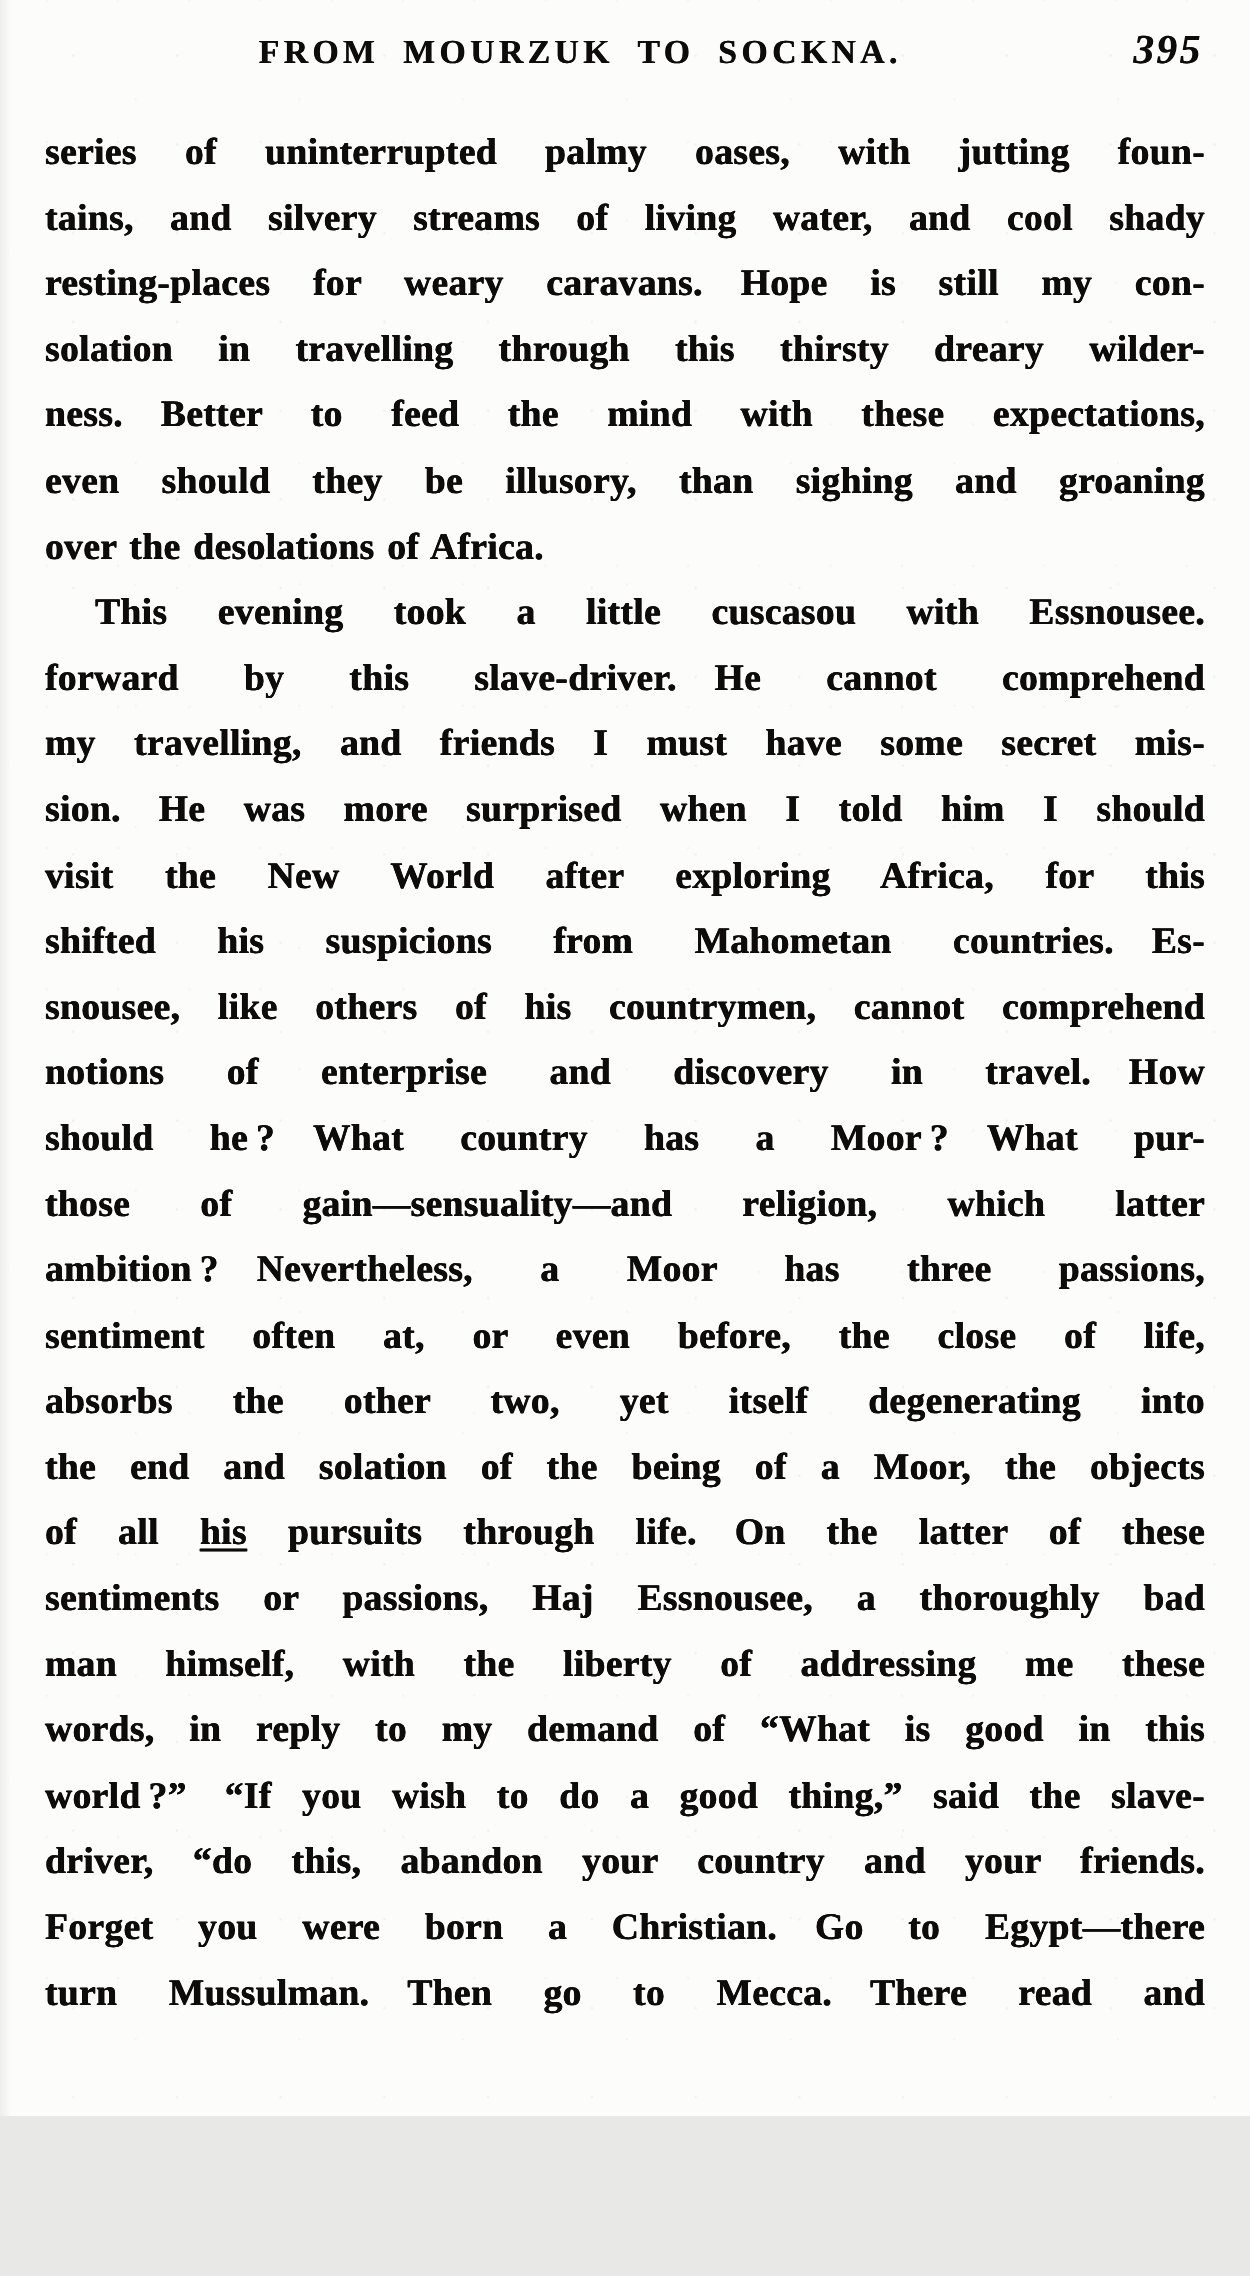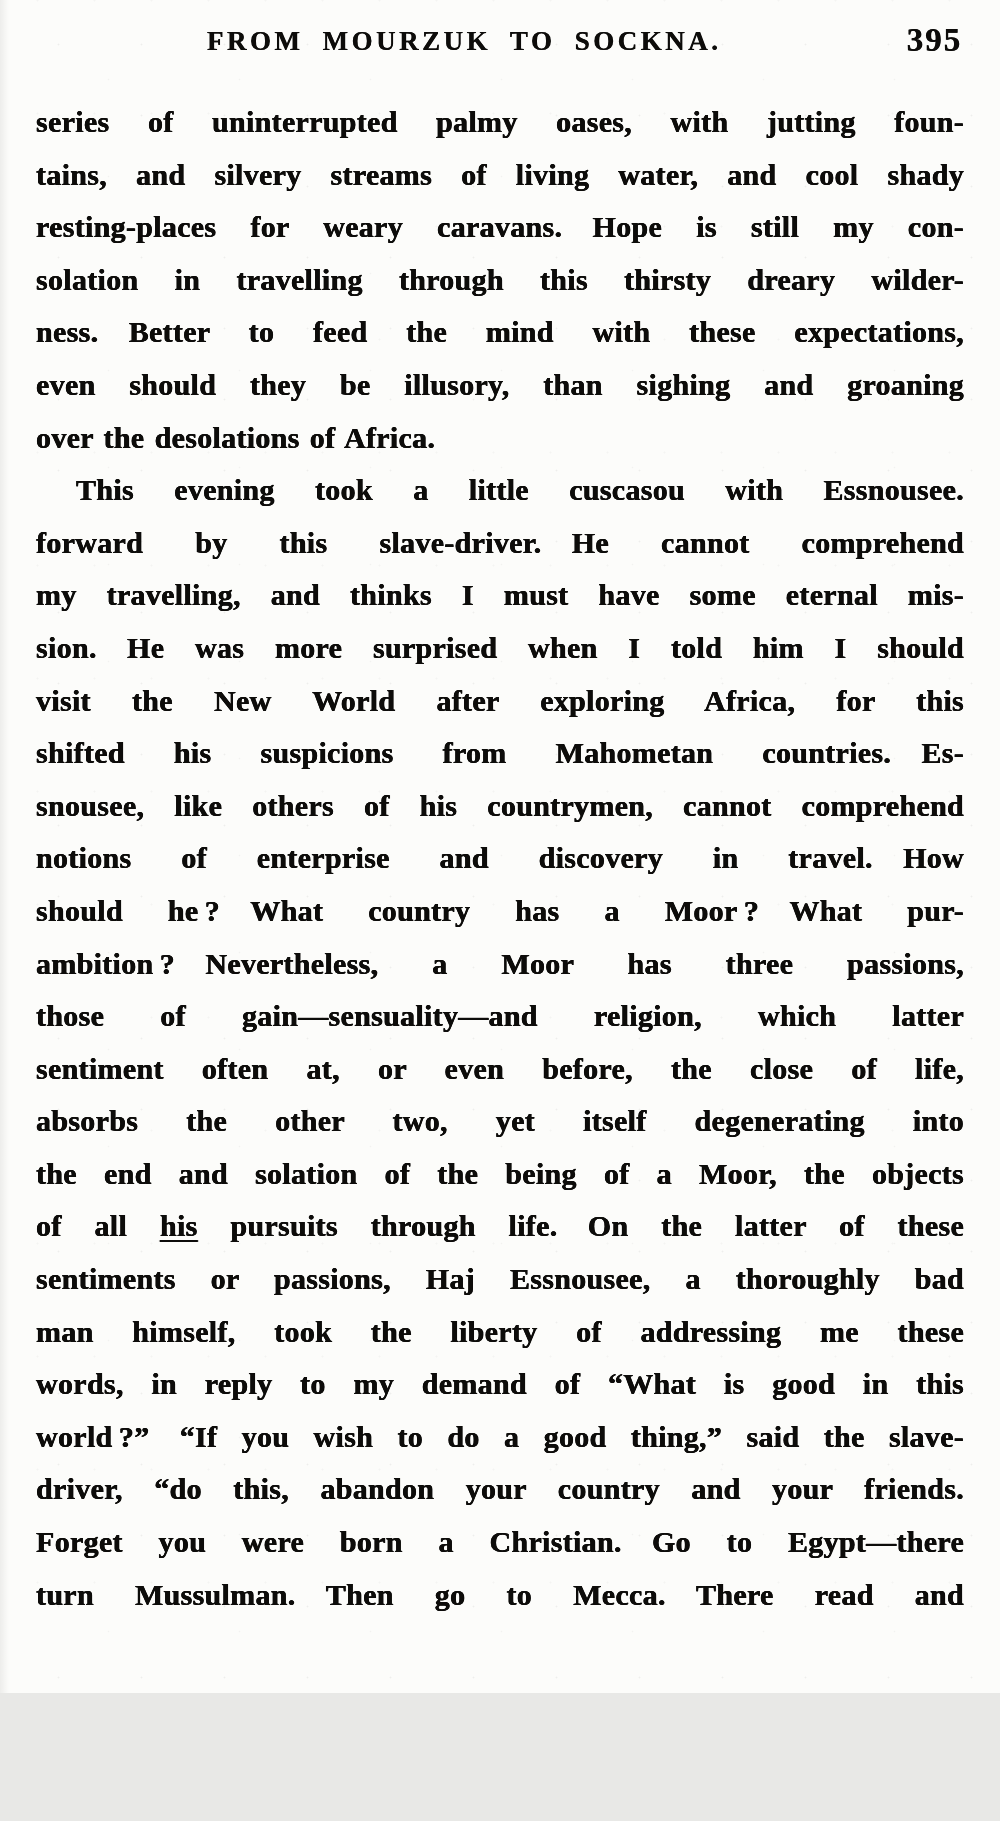--- a/index.html
+++ b/index.html
@@ -51,20 +51,21 @@
     word-spacing:9px;
     text-shadow:.4px 0 0 currentColor;
     white-space:nowrap;
   }
   .page-number{
     position:absolute;
     right:0; top:-4px;
     font-size:33px;
     letter-spacing:2px;
     text-shadow:.4px 0 0 currentColor;
+    font-style:italic;
   }
   .page-body{
     position:absolute;
     top:96px; left:36px; right:36px;
   }
   .line{
     font-size:30px;
     line-height:52.6px;
     letter-spacing:.3px;
     word-spacing:.08em;
@@ -97,34 +98,34 @@
   <div class="page-body">
       <div class="line">series of uninterrupted palmy oases, with jutting foun-</div>
       <div class="line">tains, and silvery streams of living water, and cool shady</div>
       <div class="line">resting-places for weary caravans. Hope is still my con-</div>
       <div class="line">solation in travelling through this thirsty dreary wilder-</div>
       <div class="line">ness. Better to feed the mind with these expectations,</div>
       <div class="line">even should they be illusory, than sighing and groaning</div>
       <div class="line end">over the desolations of Africa.</div>
       <div class="line indent">This evening took a little cuscasou with Essnousee.</div>
       <div class="line">forward by this slave-driver. He cannot comprehend</div>
-      <div class="line">my travelling, and thinks I must have some eternal mis-</div>
+      <div class="line">my travelling, and friends I must have some secret mis-</div>
       <div class="line">sion. He was more surprised when I told him I should</div>
       <div class="line">visit the New World after exploring Africa, for this</div>
       <div class="line">shifted his suspicions from Mahometan countries. Es-</div>
       <div class="line">snousee, like others of his countrymen, cannot comprehend</div>
       <div class="line">notions of enterprise and discovery in travel. How</div>
       <div class="line">should he ? What country has a Moor ? What pur-</div>
+      <div class="line">those of gain—sensuality—and religion, which latter</div>
       <div class="line">ambition ? Nevertheless, a Moor has three passions,</div>
-      <div class="line">those of gain—sensuality—and religion, which latter</div>
       <div class="line">sentiment often at, or even before, the close of life,</div>
       <div class="line">absorbs the other two, yet itself degenerating into</div>
       <div class="line">the end and solation of the being of a Moor, the objects</div>
       <div class="line">of all <span class="u">his</span> pursuits through life. On the latter of these</div>
       <div class="line">sentiments or passions, Haj Essnousee, a thoroughly bad</div>
-      <div class="line">man himself, took the liberty of addressing me these</div>
+      <div class="line">man himself, with the liberty of addressing me these</div>
       <div class="line">words, in reply to my demand of “What is good in this</div>
       <div class="line">world ?” “If you wish to do a good thing,” said the slave-</div>
       <div class="line">driver, “do this, abandon your country and your friends.</div>
       <div class="line">Forget you were born a Christian. Go to Egypt—there</div>
       <div class="line">turn Mussulman. Then go to Mecca. There read and</div>
     </div>
 </div>
 
 </body></html>

